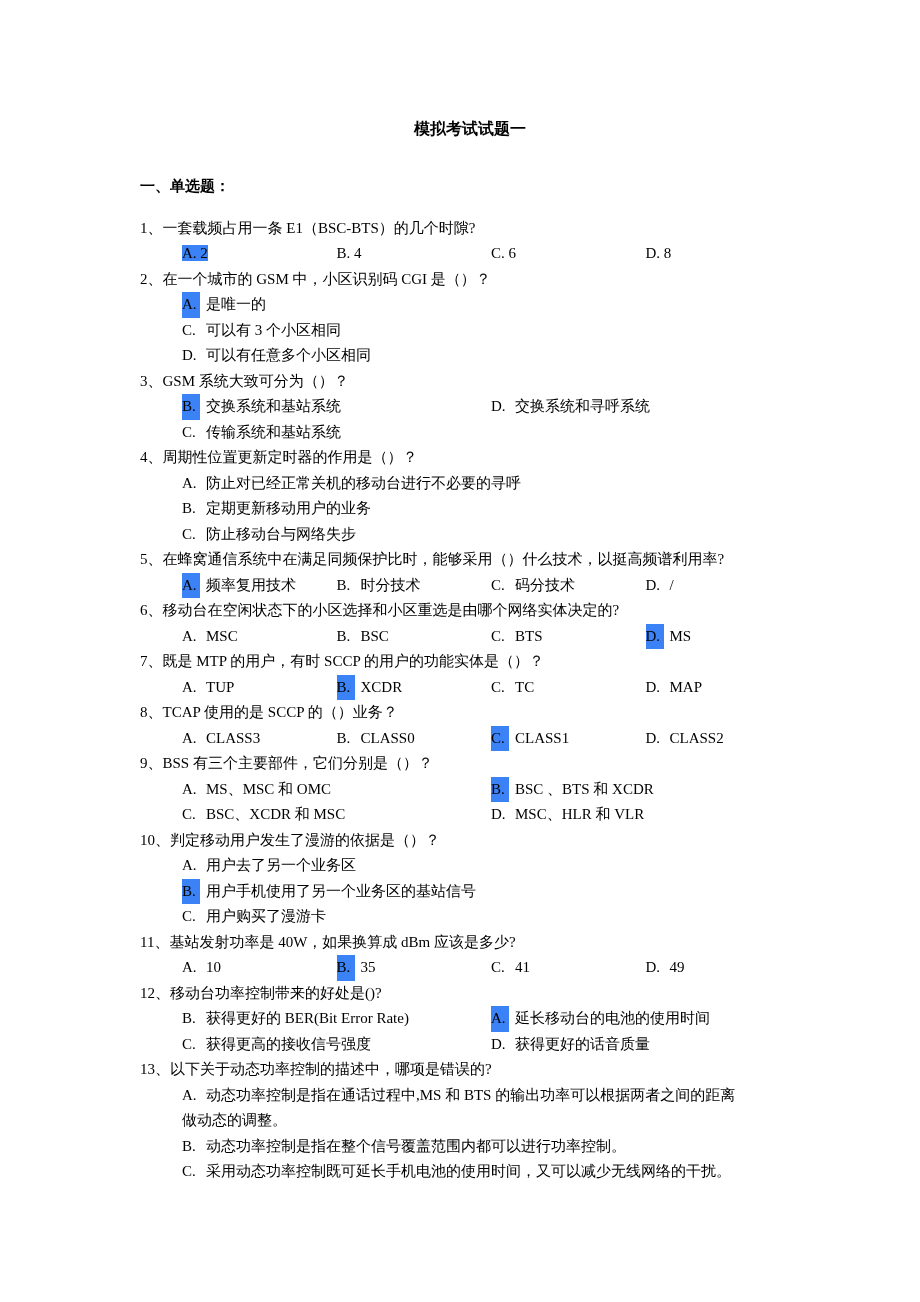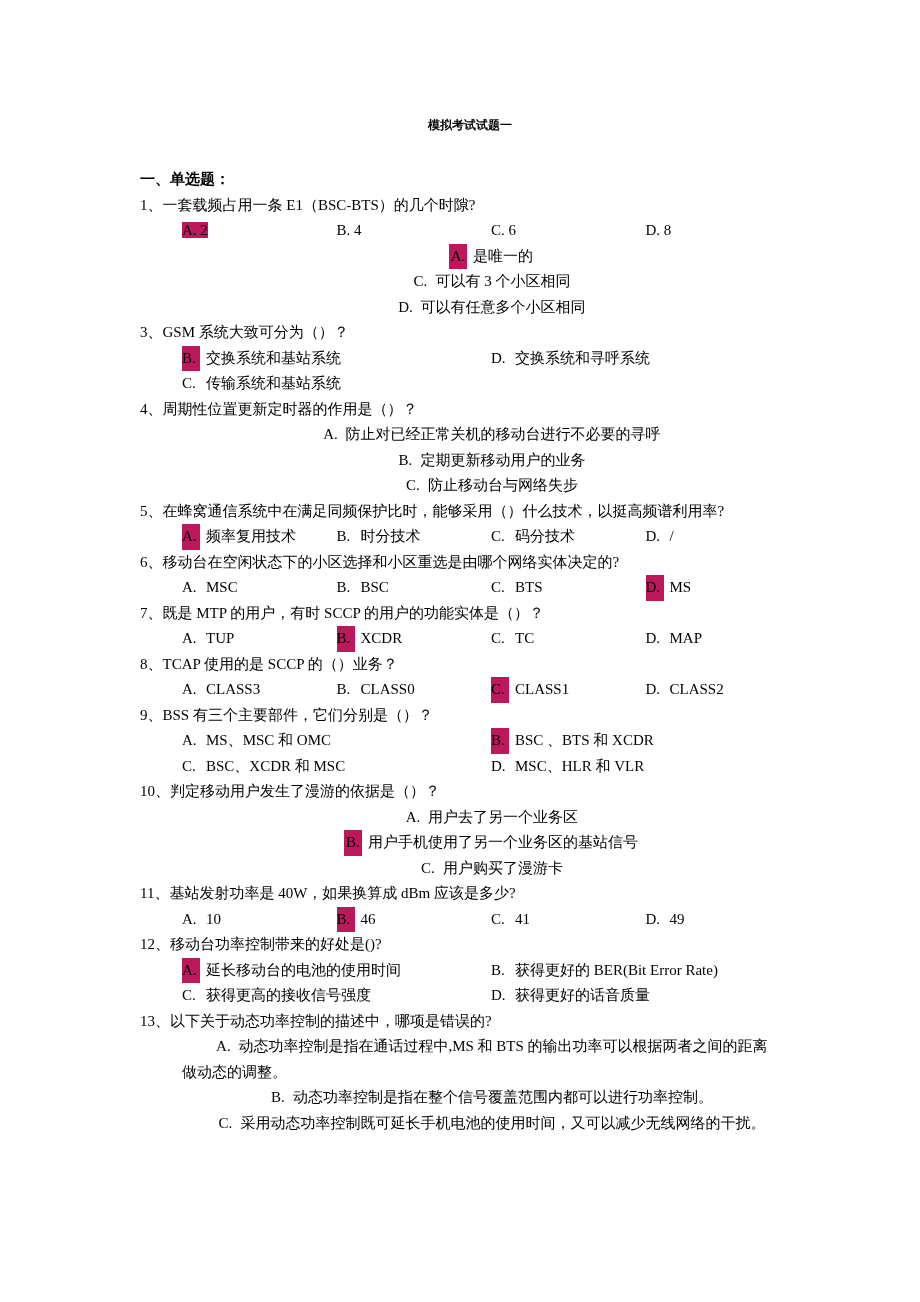--- a/index.html
+++ b/index.html
@@ -9,61 +9,60 @@
       color: #000;
       background: #fff;
       margin: 0;
       padding: 115px 120px 60px 140px;
       width: 920px;
       box-sizing: border-box;
     }
     .title {
       text-align: center;
       font-weight: bold;
-      font-size: 12px;
+      font-size: 16px;
       margin-bottom: 32px;
     }
     .section-heading {
       font-weight: bold;
-      margin-bottom: 0;
+      margin-bottom: 16px;
     }
     .question {
       margin-bottom: 0;
     }
     .q-text {
       margin: 0;
     }
     .options-inline {
       display: flex;
       padding-left: 42px;
     }
     .options-inline .opt {
       flex: 1;
     }
     .options-vertical {
       padding-left: 42px;
-      text-align: center;
     }
     .options-vertical .opt {
       display: block;
     }
     .options-two-col {
       display: flex;
       flex-wrap: wrap;
       padding-left: 42px;
     }
     .options-two-col .opt {
       flex: 0 0 50%;
     }
     .opt-letter {
       display: inline-block;
       min-width: 18px;
     }
     .hl {
-      background: #be185d;
+      background: #3b82f6;
     }
     .sep {
       display: inline-block;
       width: 6px;
     }
     .cont-text {
       padding-left: 42px;
     }
   </style>
 </head>
@@ -77,20 +76,21 @@
   <div class="q-text">1、一套载频占用一条 E1（BSC-BTS）的几个时隙?</div>
   <div class="options-inline">
     <span class="opt"><span class="hl">A. 2</span></span>
     <span class="opt">B. 4</span>
     <span class="opt">C. 6</span>
     <span class="opt">D. 8</span>
   </div>
 </div>
 
 <div class="question">
+  <div class="q-text">2、在一个城市的 GSM 中，小区识别码 CGI 是（）？</div>
   <div class="options-vertical">
     <span class="opt"><span class="opt-letter hl">A.</span><span class="sep"></span><span>是唯一的</span></span>
     <span class="opt"><span class="opt-letter">C.</span><span class="sep"></span><span>可以有 3 个小区相同</span></span>
     <span class="opt"><span class="opt-letter">D.</span><span class="sep"></span><span>可以有任意多个小区相同</span></span>
   </div>
 </div>
 
 <div class="question">
   <div class="q-text">3、GSM 系统大致可分为（）？</div>
   <div class="options-two-col">
@@ -165,31 +165,31 @@
     <span class="opt"><span class="opt-letter">A.</span><span class="sep"></span><span>用户去了另一个业务区</span></span>
     <span class="opt"><span class="opt-letter hl">B.</span><span class="sep"></span><span>用户手机使用了另一个业务区的基站信号</span></span>
     <span class="opt"><span class="opt-letter">C.</span><span class="sep"></span><span>用户购买了漫游卡</span></span>
   </div>
 </div>
 
 <div class="question">
   <div class="q-text">11、基站发射功率是 40W，如果换算成 dBm 应该是多少?</div>
   <div class="options-inline">
     <span class="opt"><span class="opt-letter">A.</span><span class="sep"></span><span>10</span></span>
-    <span class="opt"><span class="opt-letter hl">B.</span><span class="sep"></span><span>46</span></span>
+    <span class="opt"><span class="opt-letter hl">B.</span><span class="sep"></span><span>35</span></span>
     <span class="opt"><span class="opt-letter">C.</span><span class="sep"></span><span>41</span></span>
     <span class="opt"><span class="opt-letter">D.</span><span class="sep"></span><span>49</span></span>
   </div>
 </div>
 
 <div class="question">
   <div class="q-text">12、移动台功率控制带来的好处是()?</div>
   <div class="options-two-col">
+    <span class="opt"><span class="opt-letter">B.</span><span class="sep"></span><span>获得更好的 BER(Bit Error Rate)</span></span>
     <span class="opt"><span class="opt-letter hl">A.</span><span class="sep"></span><span>延长移动台的电池的使用时间</span></span>
-    <span class="opt"><span class="opt-letter">B.</span><span class="sep"></span><span>获得更好的 BER(Bit Error Rate)</span></span>
     <span class="opt"><span class="opt-letter">C.</span><span class="sep"></span><span>获得更高的接收信号强度</span></span>
     <span class="opt"><span class="opt-letter">D.</span><span class="sep"></span><span>获得更好的话音质量</span></span>
   </div>
 </div>
 
 <div class="question">
   <div class="q-text">13、以下关于动态功率控制的描述中，哪项是错误的?</div>
   <div class="options-vertical">
     <span class="opt"><span class="opt-letter">A.</span><span class="sep"></span><span>动态功率控制是指在通话过程中,MS 和 BTS 的输出功率可以根据两者之间的距离</span></span>
   </div>

